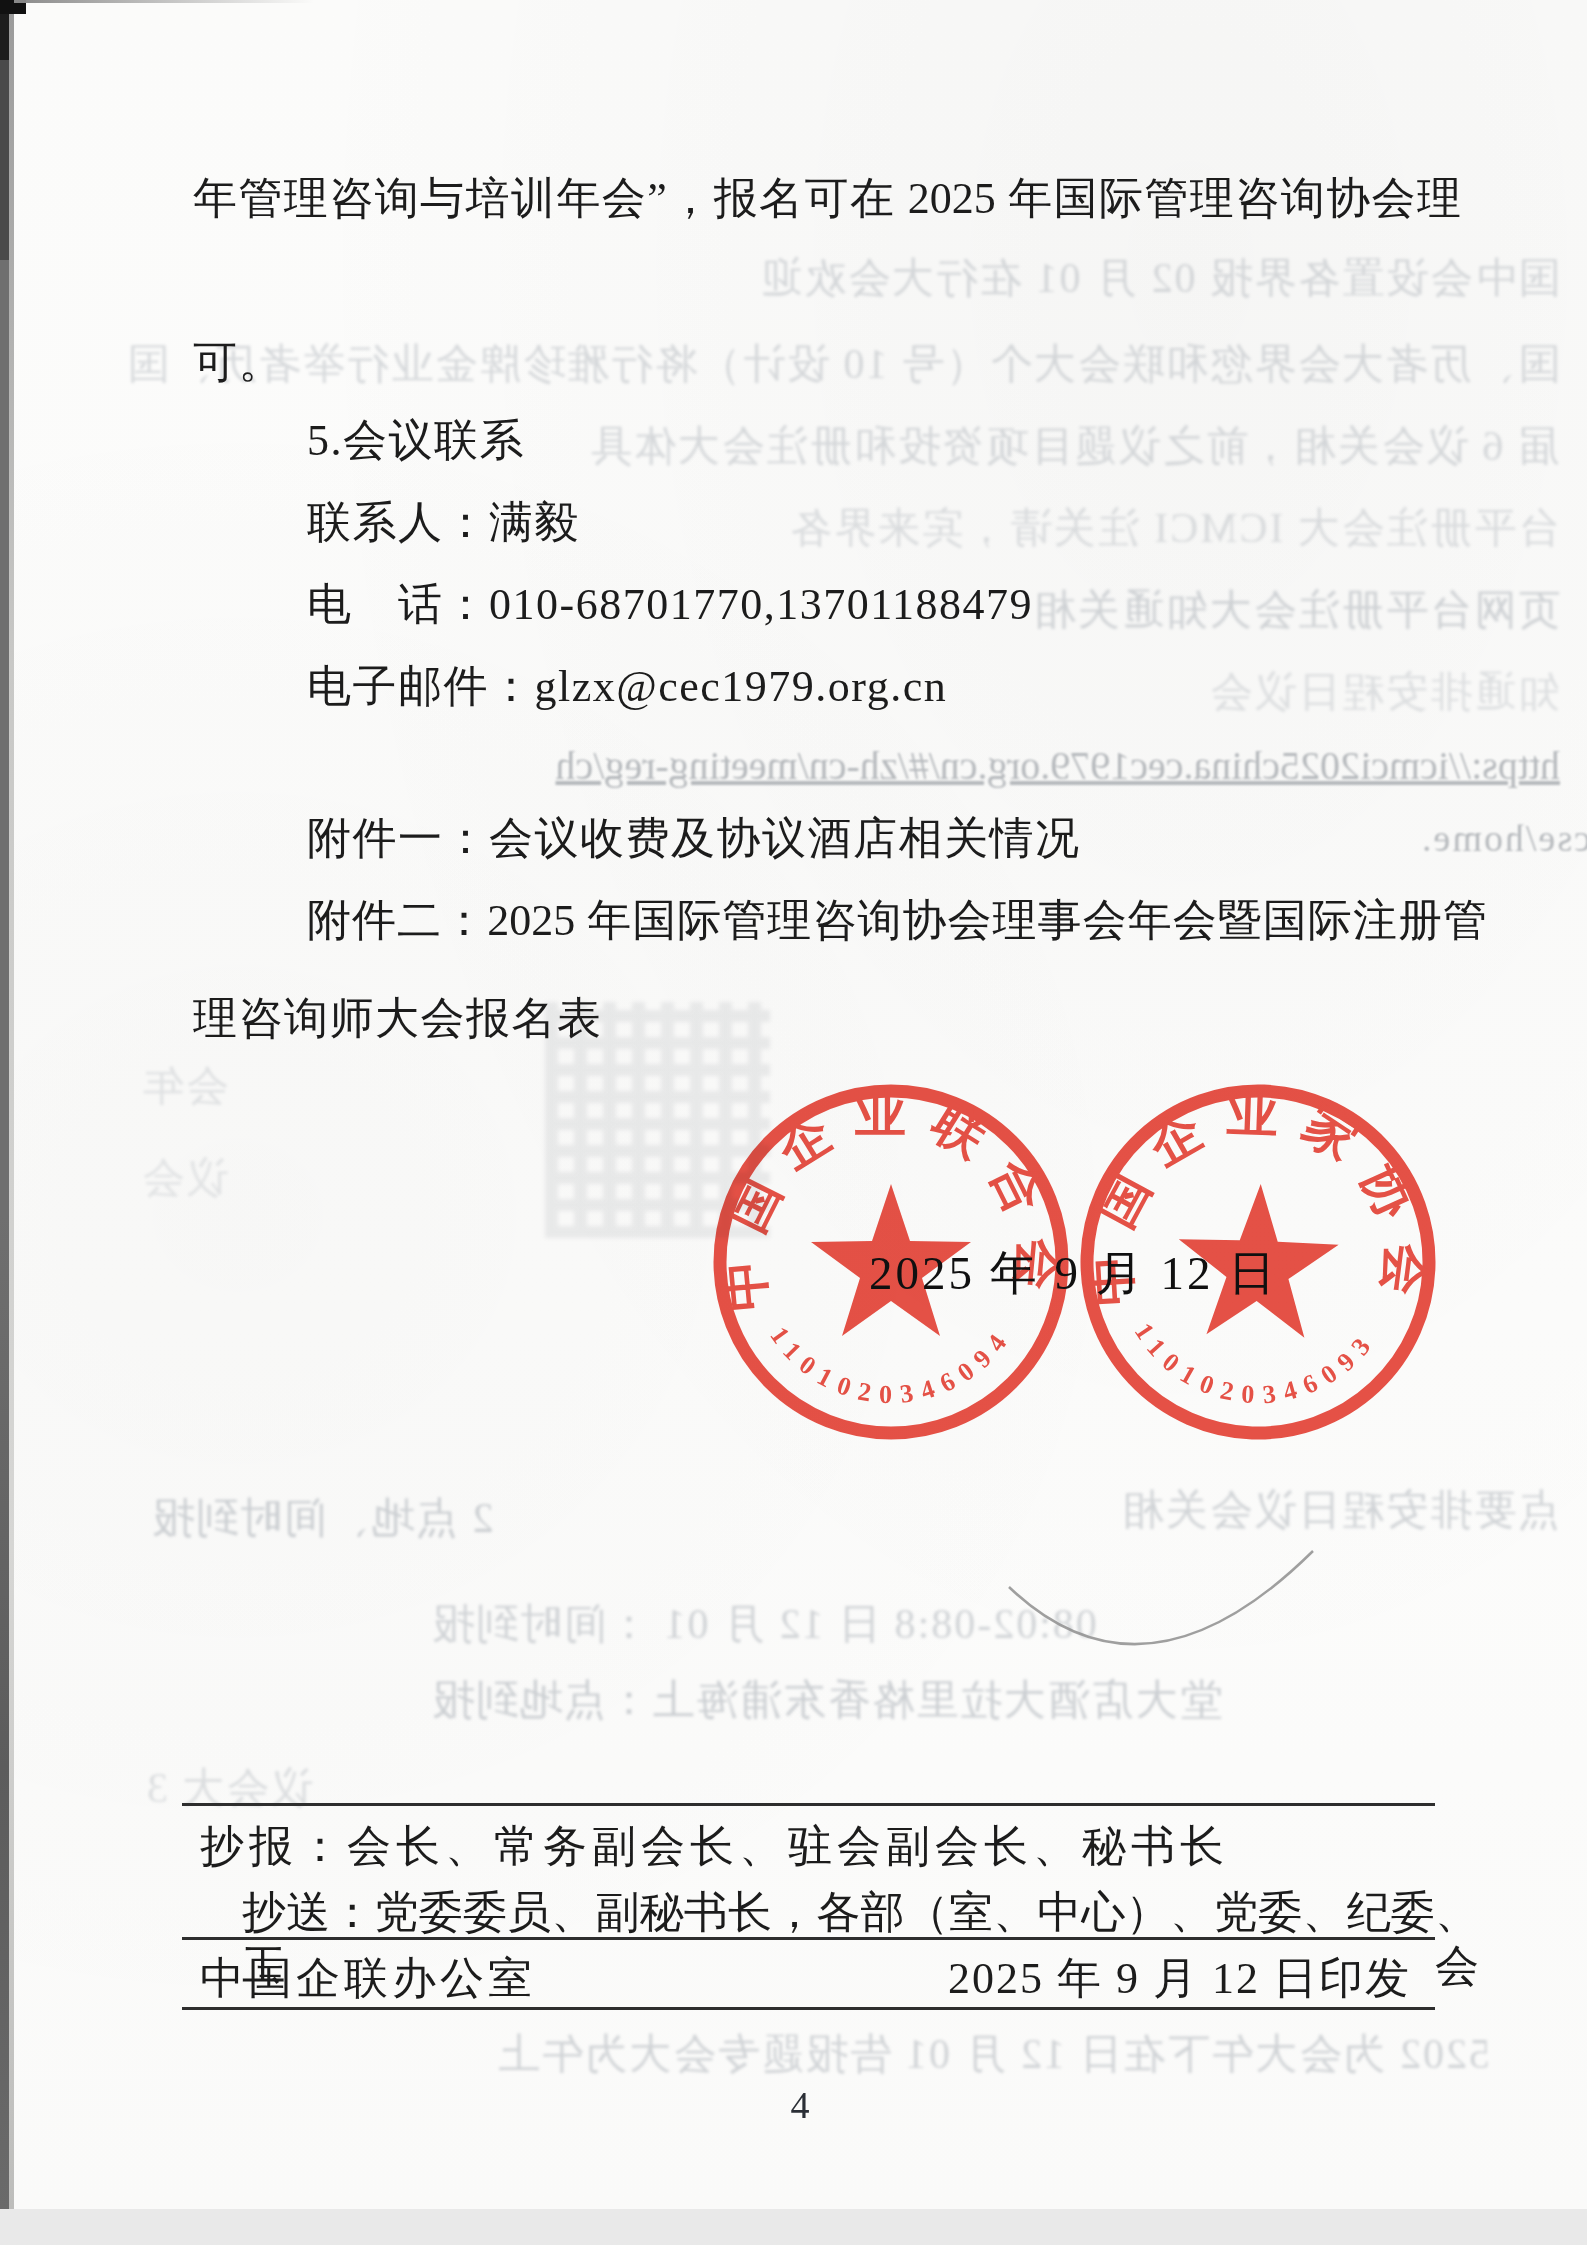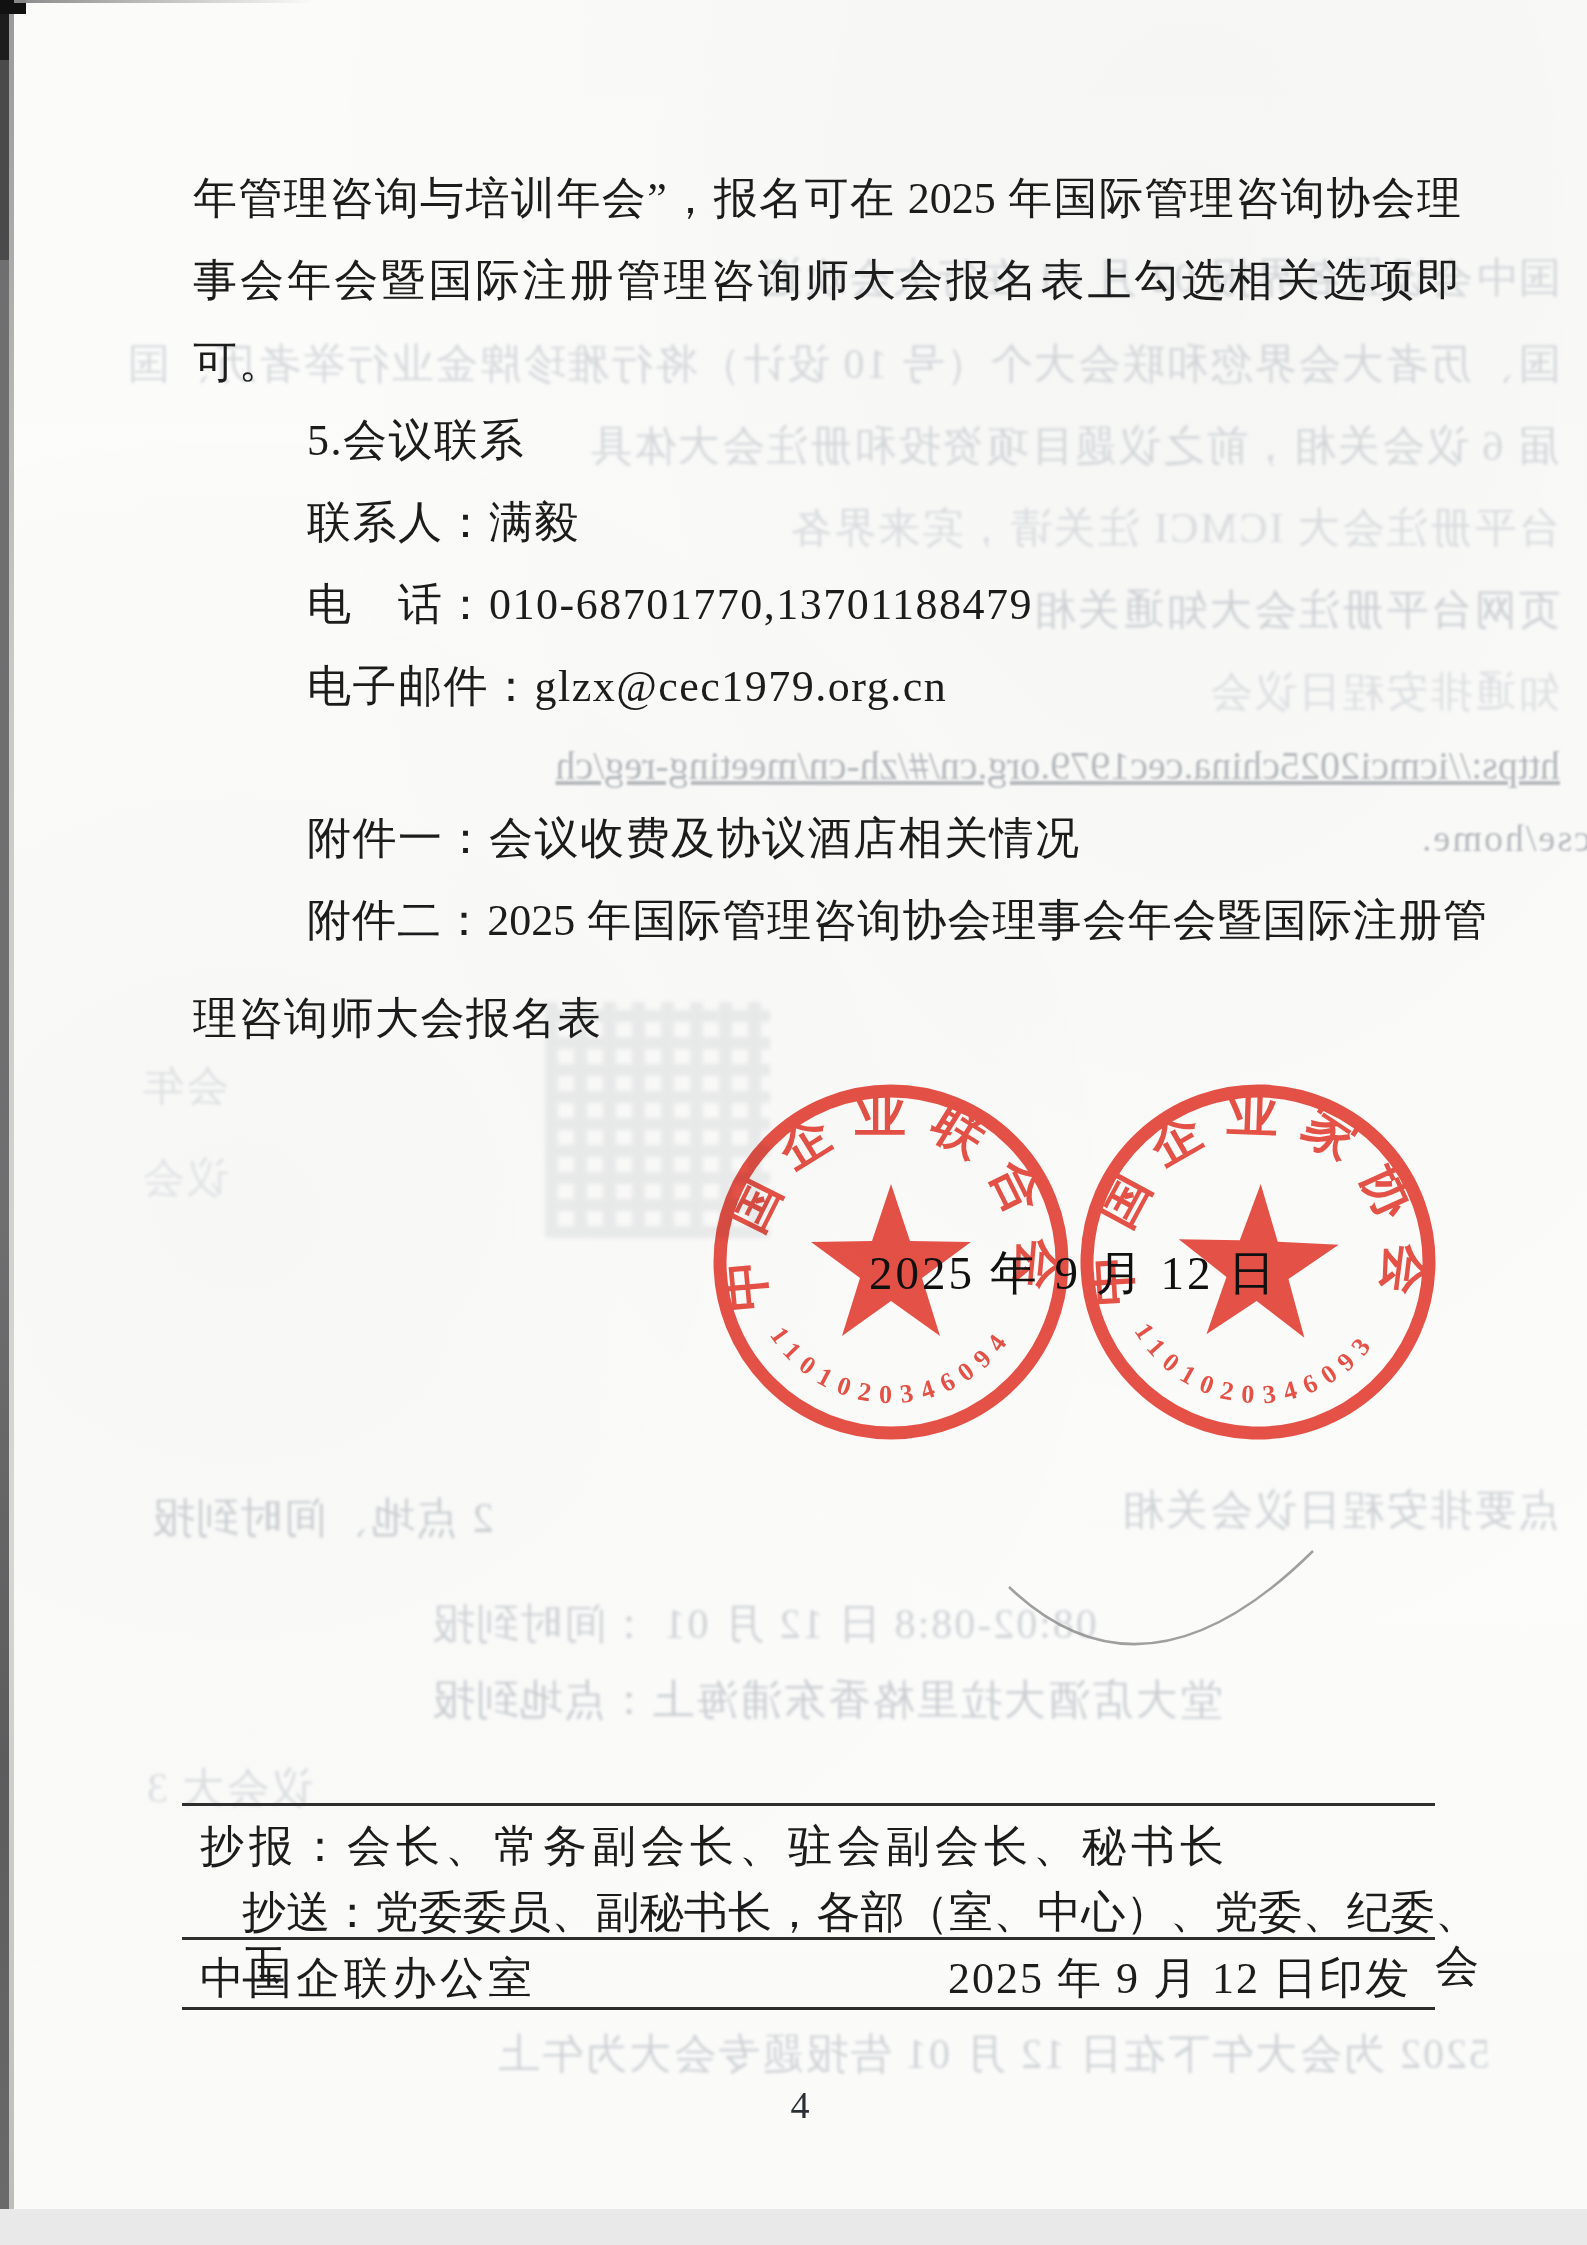--- a/index.html
+++ b/index.html
@@ -91,21 +91,20 @@
   <div class="bt b8b">议会</div>
   <div class="bt b9a">2 点地、间时到报</div>
   <div class="bt b9b">点要排安程日议会关相</div>
   <div class="bt b10">08:02-08:8 日 12 月 01 ：间时到报</div>
   <div class="bt b11">堂大店酒大拉里格香东浦海上：点地到报</div>
   <div class="bt b12">议会大 3</div>
   <div class="bt b13">5202 为会大午下在日 12 月 01 告报题专会大为午上</div>
   <div class="qr-ghost"></div>
 
   <div class="txt para just" style="top:172px;">年管理咨询与培训年会”，报名可在 2025 年国际管理咨询协会理</div>
-  <div class="txt para just" style="top:254px;">事会年会暨国际注册管理咨询师大会报名表上勾选相关选项即</div>
   <div class="txt para" style="top:336px;">可。</div>
 
   <div class="txt ind" style="top:414px;">5.会议联系</div>
   <div class="txt ind" style="top:496px;">联系人：满毅</div>
   <div class="txt ind" style="top:578px;">电　话：010-68701770,13701188479</div>
   <div class="txt ind" style="top:660px;">电子邮件：glzx@cec1979.org.cn</div>
 
   <div class="txt ind" style="top:812px;">附件一：会议收费及协议酒店相关情况</div>
   <div class="txt ind just" style="top:894px;width:1180px;">附件二：2025 年国际管理咨询协会理事会年会暨国际注册管</div>
   <div class="txt" style="left:193px;top:976px;margin-top:16px;">理咨询师大会报名表</div>

